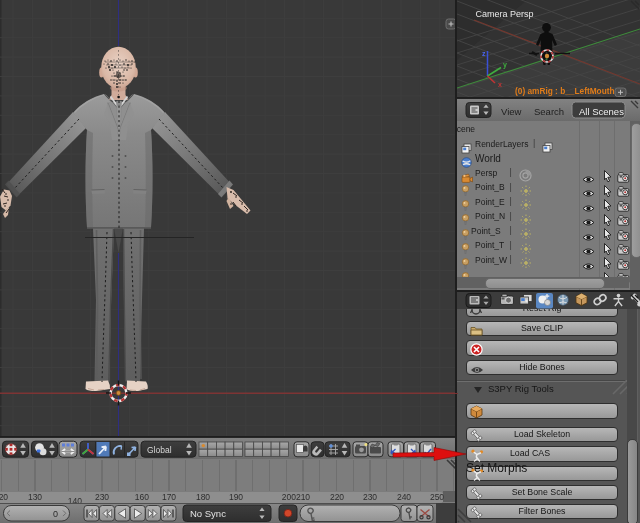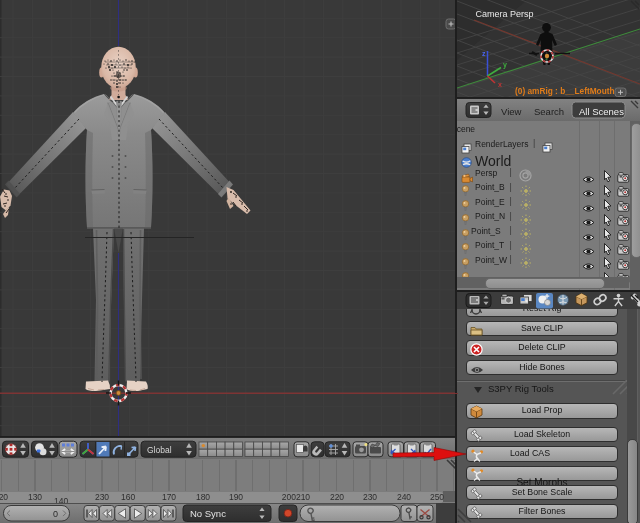--- a/index.html
+++ b/index.html
@@ -279,23 +279,23 @@
 <path d="M424.5,13 l2.5,2 4,-5" stroke="#3355bb" stroke-width="1.5" fill="none"></path>
 </svg>
 </div>
 <div style="position:absolute;left:0;top:459px;width:457px;height:64px;background:#7d7d7d;overflow:hidden">
 <div style="position:absolute;left:0.8px;top:1px;width:455px;height:31px;background:repeating-linear-gradient(90deg, #6f6f6f 0px, #6f6f6f 1px, transparent 1px, transparent 16.75px)"></div>
 <div style="position:absolute;left:-8px;top:32px;width:451px;height:11px;background:#8e8e8e;border-radius:5px;border:1px solid #7c7c7c"></div>
 <div style="position:absolute;left:443px;top:32px;width:12px;height:11px;background:#5e5e5e"></div>
 <div style="position:absolute;left:0;top:33px;width:455px;height:10px;font:8.5px 'Liberation Sans',sans-serif;color:#2e2e2e">
         <span style="position:absolute;left:-13px;top:0px;width:28px;text-align:center">120</span>
         <span style="position:absolute;left:21px;top:0px;width:28px;text-align:center">130</span>
-        <span style="position:absolute;left:54px;top:4px;width:28px;text-align:left">140</span>
+        <span style="position:absolute;left:54px;top:4px;width:28px;text-align:right">140</span>
         <span style="position:absolute;left:88px;top:0px;width:28px;text-align:center">230</span>
-        <span style="position:absolute;left:121px;top:0px;width:28px;text-align:left">160</span>
+        <span style="position:absolute;left:121px;top:0px;width:28px;text-align:right">160</span>
         <span style="position:absolute;left:155px;top:0px;width:28px;text-align:center">170</span>
         <span style="position:absolute;left:189px;top:0px;width:28px;text-align:center">180</span>
         <span style="position:absolute;left:222px;top:0px;width:28px;text-align:center">190</span>
         <span style="position:absolute;left:268px;top:0px;width:28px;text-align:right">200</span>
         <span style="position:absolute;left:289px;top:0px;width:28px;text-align:center">210</span>
         <span style="position:absolute;left:323px;top:0px;width:28px;text-align:center">220</span>
         <span style="position:absolute;left:356px;top:0px;width:28px;text-align:center">230</span>
         <span style="position:absolute;left:390px;top:0px;width:28px;text-align:center">240</span>
         <span style="position:absolute;left:423px;top:0px;width:28px;text-align:center">250</span>
       </div>
@@ -408,21 +408,21 @@
 <div style="position:absolute;left:76px;top:17.0px;font-size:9px;color:#3a3a3a">|</div>
 <div style="position:absolute;left:85px;top:18.0px"><svg width="11" height="11" viewBox="0 0 11 11">
           <rect x="3" y="1" width="7" height="6.5" fill="#e8e8e8" stroke="#444" stroke-width="0.8"></rect>
           <rect x="1" y="3.5" width="7" height="6.5" fill="#f2f2f2" stroke="#444" stroke-width="0.8"></rect>
           <rect x="2.2" y="4.6" width="3" height="2.6" fill="#4a7fd0"></rect>
         </svg></div>
 <div style="position:absolute;left:4px;top:33.0px"><svg width="11" height="11" viewBox="0 0 11 11">
           <circle cx="5.5" cy="5.5" r="4.8" fill="#4a7fd0" stroke="#2a4a80" stroke-width="0.7"></circle>
           <path d="M1.6,4 Q5.5,6.5 9.4,3.8 M2,7.6 Q5.5,5.8 9.2,7.8" stroke="#e8e8e8" stroke-width="1.3" fill="none"></path>
         </svg></div>
-<div style="position:absolute;left:18px;top:32.0px;font-size:14px;color:#1b1b1b;white-space:nowrap">World</div>
+<div style="position:absolute;left:18px;top:32.0px;font-size:10px;color:#1b1b1b;white-space:nowrap">World</div>
 <div style="position:absolute;left:4px;top:47.5px"><svg width="12" height="10" viewBox="0 0 12 10">
           <path d="M1,3 L7.5,1 L8.5,3.4 L2,5.2 Z" fill="#e09440" stroke="#7a4a14" stroke-width="0.6"></path>
           <rect x="1" y="4" width="8" height="5.4" rx="1" fill="#d98a32" stroke="#7a4a14" stroke-width="0.6"></rect>
           <path d="M9,5.5 L11.5,4 V9 L9,7.6 Z" fill="#d98a32" stroke="#7a4a14" stroke-width="0.6"></path>
           <circle cx="3.4" cy="2.8" r="1.1" fill="#f0c080"></circle>
         </svg></div>
 <div style="position:absolute;left:18px;top:46.5px;font-size:8.5px;color:#1b1b1b;white-space:nowrap">Persp</div>
 <div style="position:absolute;left:52.5px;top:46.0px;font-size:9px;color:#3a3a3a">|</div>
 <div style="position:absolute;left:62px;top:47.0px;opacity:0.45"><svg width="13" height="13" viewBox="0 0 13 13">
           <circle cx="6.5" cy="6.5" r="5.5" fill="none" stroke="#d8d8d8" stroke-width="1.2"></circle>
@@ -680,41 +680,39 @@
           <circle cx="6" cy="2" r="4" fill="none" stroke="#3a3a3a" stroke-width="1.4"></circle>
           <path d="M2,2 l-1.5,3 M10,2 l1.5,3" stroke="#3a3a3a" stroke-width="1.3"></path>
         </svg></div>
 <div style="position:absolute;left:9px;top:11.5px;width:152px;height:15.5px;background:linear-gradient(#b7b7b7,#989898);border:1px solid #2e2e2e;border-radius:4px;box-sizing:border-box"></div>
       <div style="position:absolute;left:9px;top:11.5px;width:152px;height:15.5px;font-size:8.8px;color:#151515;text-align:center;line-height:15.5px">Save CLIP</div>
       <div style="position:absolute;left:13px;top:13.0px"><svg width="13" height="11" viewBox="0 0 13 11">
           <path d="M1,2.5 h4 l1.2,1.5 h5.8 v6 h-11 Z" fill="#c9a96a" stroke="#6a5426" stroke-width="0.8"></path>
           <path d="M1,5 h11 v5 h-11 Z" fill="#dbc084" stroke="#6a5426" stroke-width="0.8"></path>
         </svg></div>
 <div style="position:absolute;left:9px;top:31px;width:152px;height:15.5px;background:linear-gradient(#b7b7b7,#989898);border:1px solid #2e2e2e;border-radius:4px;box-sizing:border-box"></div>
-      <div style="position:absolute;left:9px;top:31px;width:152px;height:15.5px;font-size:8.8px;color:#151515;text-align:center;line-height:15.5px">Delete CLIP</div>
       <div style="position:absolute;left:13px;top:32.5px"><svg width="13" height="13" viewBox="0 0 13 13">
           <circle cx="6.5" cy="6.5" r="5.6" fill="#cc2222" stroke="#fff" stroke-width="1.2"></circle>
           <path d="M4,4 L9,9 M9,4 L4,9" stroke="#fff" stroke-width="1.6"></path>
         </svg></div>
 <div style="position:absolute;left:9px;top:50.5px;width:152px;height:15.5px;background:linear-gradient(#b7b7b7,#989898);border:1px solid #2e2e2e;border-radius:4px;box-sizing:border-box"></div>
       <div style="position:absolute;left:9px;top:50.5px;width:152px;height:15.5px;font-size:8.8px;color:#151515;text-align:center;line-height:15.5px">Hide Bones</div>
       <div style="position:absolute;left:13px;top:52.0px"><svg width="14" height="10" viewBox="0 0 14 10">
           <path d="M1,5 Q7,-1 13,5 Q7,11 1,5 Z" fill="#3c3c3c"></path>
           <circle cx="7" cy="5" r="2.2" fill="#888"></circle>
           <circle cx="7" cy="5" r="1" fill="#222"></circle>
         </svg></div>
 <div style="position:absolute;left:0px;top:71px;width:172px;height:1px;background:#464646"></div>
 <div style="position:absolute;left:0px;top:72px;width:172px;height:1px;background:#6e6e6e"></div>
 <div style="position:absolute;left:17px;top:77.5px;width:0;height:0;border-left:4.5px solid transparent;border-right:4.5px solid transparent;border-top:6px solid #252525"></div>
 <div style="position:absolute;left:31px;top:74px;font-size:9.5px;color:#161616;font-family:'Liberation Sans',sans-serif">S3PY Rig Tools</div>
 <svg width="28" height="15" viewBox="0 0 28 15" style="position:absolute;left:152px;top:71px">
         <path d="M4,14 L18,0 M11,14 L25,0 M18,14 L28,4" stroke="#686868" stroke-width="1.6"></path>
       </svg>
 <div style="position:absolute;left:9px;top:94px;width:152px;height:15.5px;background:linear-gradient(#b7b7b7,#989898);border:1px solid #2e2e2e;border-radius:4px;box-sizing:border-box"></div>
-      <div style="position:absolute;left:9px;top:94px;width:152px;height:15.5px;font-size:8.8px;color:#151515;text-align:center;line-height:15.5px">Load Prop</div>
       <div style="position:absolute;left:13px;top:95.5px"><svg width="13" height="14" viewBox="0 0 13 14">
           <path d="M6.5,1 L12,3.8 V10 L6.5,13 L1,10 V3.8 Z" fill="#d08a3c" stroke="#5e3a10" stroke-width="0.8"></path>
           <path d="M1,3.8 L6.5,6.6 L12,3.8 M6.5,6.6 V13" stroke="#5e3a10" stroke-width="0.8" fill="none"></path>
           <path d="M6.5,1 L12,3.8 L6.5,6.6 L1,3.8 Z" fill="#e8aa5e"></path>
         </svg></div>
 <div style="position:absolute;left:9px;top:117.5px;width:152px;height:15.5px;background:linear-gradient(#b7b7b7,#989898);border:1px solid #2e2e2e;border-radius:4px;box-sizing:border-box"></div>
       <div style="position:absolute;left:9px;top:117.5px;width:152px;height:15.5px;font-size:8.8px;color:#151515;text-align:center;line-height:15.5px">Load Skeleton</div>
       <div style="position:absolute;left:13px;top:119.0px"><svg width="13" height="13" viewBox="0 0 13 13">
           <g transform="rotate(-42 6.5 6.5)">
             <rect x="5.2" y="1.8" width="2.6" height="9.4" rx="1.3" fill="#e8e8e8" stroke="#555" stroke-width="0.7"></rect>
@@ -729,21 +727,21 @@
       <div style="position:absolute;left:13px;top:138.5px"><svg width="14" height="13" viewBox="0 0 14 13">
           <circle cx="3" cy="2.2" r="1.6" fill="#e08a28"></circle>
           <circle cx="11.5" cy="2.8" r="1.6" fill="#e08a28"></circle>
           <g stroke="#ececec" stroke-width="1.4" fill="none" stroke-linecap="round">
             <path d="M4.2,3.4 L7,5.5 L10.5,4"></path>
             <path d="M7,5.5 Q5.5,8 7.5,9.5"></path>
             <path d="M7.5,9.5 L4.5,12 M7.5,9.5 L9.5,12"></path>
           </g>
         </svg></div>
 <div style="position:absolute;left:9px;top:156.5px;width:152px;height:15.5px;background:linear-gradient(#b7b7b7,#989898);border:1px solid #2e2e2e;border-radius:4px;box-sizing:border-box"></div>
-      <div style="position:absolute;left:9px;top:166px;width:152px;height:15.5px;font-size:10px;color:#151515;text-align:center;line-height:15.5px">Set Morphs</div>
+      <div style="position:absolute;left:9px;top:152px;width:152px;height:15.5px;font-size:12px;color:#151515;line-height:15.5px">Set Morphs</div>
       <div style="position:absolute;left:13px;top:158.0px"><svg width="14" height="13" viewBox="0 0 14 13">
           <circle cx="3" cy="2.2" r="1.6" fill="#e08a28"></circle>
           <circle cx="11.5" cy="2.8" r="1.6" fill="#e08a28"></circle>
           <g stroke="#ececec" stroke-width="1.4" fill="none" stroke-linecap="round">
             <path d="M4.2,3.4 L7,5.5 L10.5,4"></path>
             <path d="M7,5.5 Q5.5,8 7.5,9.5"></path>
             <path d="M7.5,9.5 L4.5,12 M7.5,9.5 L9.5,12"></path>
           </g>
         </svg></div>
 <div style="position:absolute;left:9px;top:175.5px;width:152px;height:15.5px;background:linear-gradient(#b7b7b7,#989898);border:1px solid #2e2e2e;border-radius:4px;box-sizing:border-box"></div>

